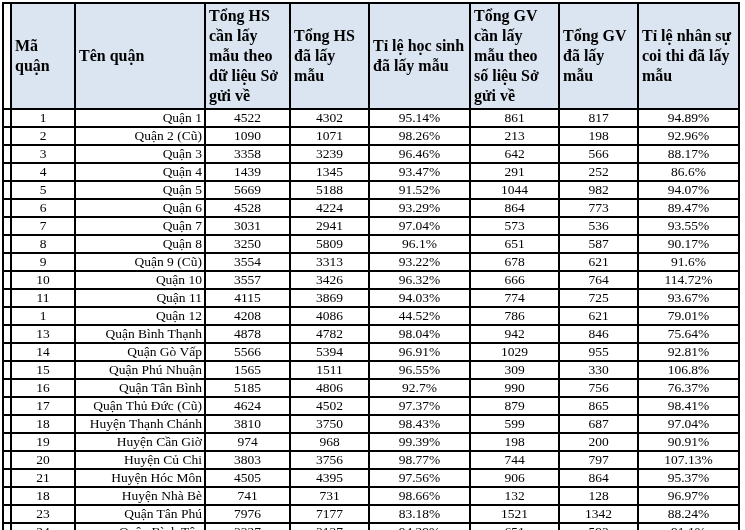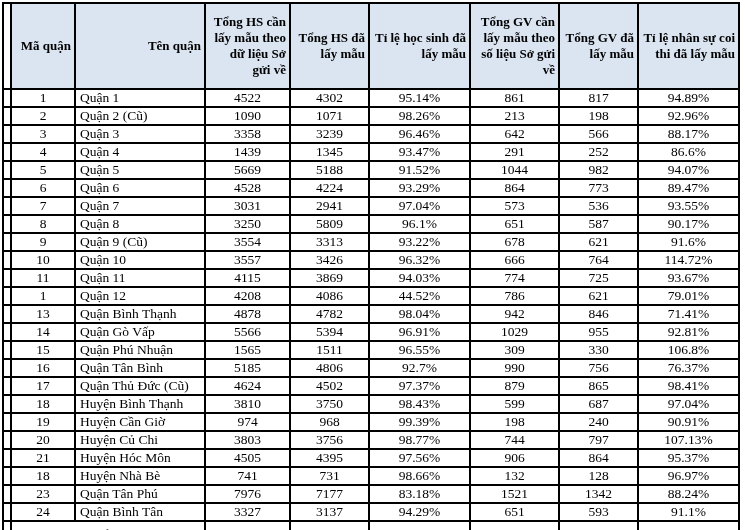--- a/index.html
+++ b/index.html
@@ -31,37 +31,37 @@
   }
   
   th.ghost, td.ghost {
     background: #ffffff;
     padding: 0;
   }
   thead tr { height: 86px; }
   thead th {
     background: #dbe5f1;
     font-weight: bold;
-    font-size: 13px;
+    font-size: 16px;
     line-height: 1.25;
-    text-align: right;
+    text-align: left;
     vertical-align: middle;
     padding: 2px 3px;
   }
   thead th.ghost { background: #ffffff; }
   tbody tr { height: 17px; }
   tbody td {
     font-size: 13.5px;
     text-align: center;
     vertical-align: middle;
     padding: 0 2px;
     white-space: nowrap;
   }
   tbody td.col-name {
-    text-align: left;
+    text-align: right;
     padding-left: 4px;
   }
   tfoot tr { height: 28px; }
   tfoot th.total-label {
     font-weight: bold;
     font-size: 14.5px;
     text-align: center;
     vertical-align: middle;
     background: #ffffff;
   }
@@ -237,21 +237,21 @@
         </tr>
         <tr>
           <td class="ghost"></td>
           <td class="col-num">13</td>
           <td class="col-name">Quận Bình Thạnh</td>
           <td class="col-num">4878</td>
           <td class="col-num">4782</td>
           <td class="col-num">98.04%</td>
           <td class="col-num">942</td>
           <td class="col-num">846</td>
-          <td class="col-num">71.41%</td>
+          <td class="col-num">75.64%</td>
         </tr>
         <tr>
           <td class="ghost"></td>
           <td class="col-num">14</td>
           <td class="col-name">Quận Gò Vấp</td>
           <td class="col-num">5566</td>
           <td class="col-num">5394</td>
           <td class="col-num">96.91%</td>
           <td class="col-num">1029</td>
           <td class="col-num">955</td>
@@ -286,37 +286,37 @@
           <td class="col-num">4624</td>
           <td class="col-num">4502</td>
           <td class="col-num">97.37%</td>
           <td class="col-num">879</td>
           <td class="col-num">865</td>
           <td class="col-num">98.41%</td>
         </tr>
         <tr>
           <td class="ghost"></td>
           <td class="col-num">18</td>
-          <td class="col-name">Huyện Bình Thạnh</td>
+          <td class="col-name">Huyện Thạnh Chánh</td>
           <td class="col-num">3810</td>
           <td class="col-num">3750</td>
           <td class="col-num">98.43%</td>
           <td class="col-num">599</td>
           <td class="col-num">687</td>
           <td class="col-num">97.04%</td>
         </tr>
         <tr>
           <td class="ghost"></td>
           <td class="col-num">19</td>
           <td class="col-name">Huyện Cần Giờ</td>
           <td class="col-num">974</td>
           <td class="col-num">968</td>
           <td class="col-num">99.39%</td>
           <td class="col-num">198</td>
-          <td class="col-num">240</td>
+          <td class="col-num">200</td>
           <td class="col-num">90.91%</td>
         </tr>
         <tr>
           <td class="ghost"></td>
           <td class="col-num">20</td>
           <td class="col-name">Huyện Củ Chi</td>
           <td class="col-num">3803</td>
           <td class="col-num">3756</td>
           <td class="col-num">98.77%</td>
           <td class="col-num">744</td>

